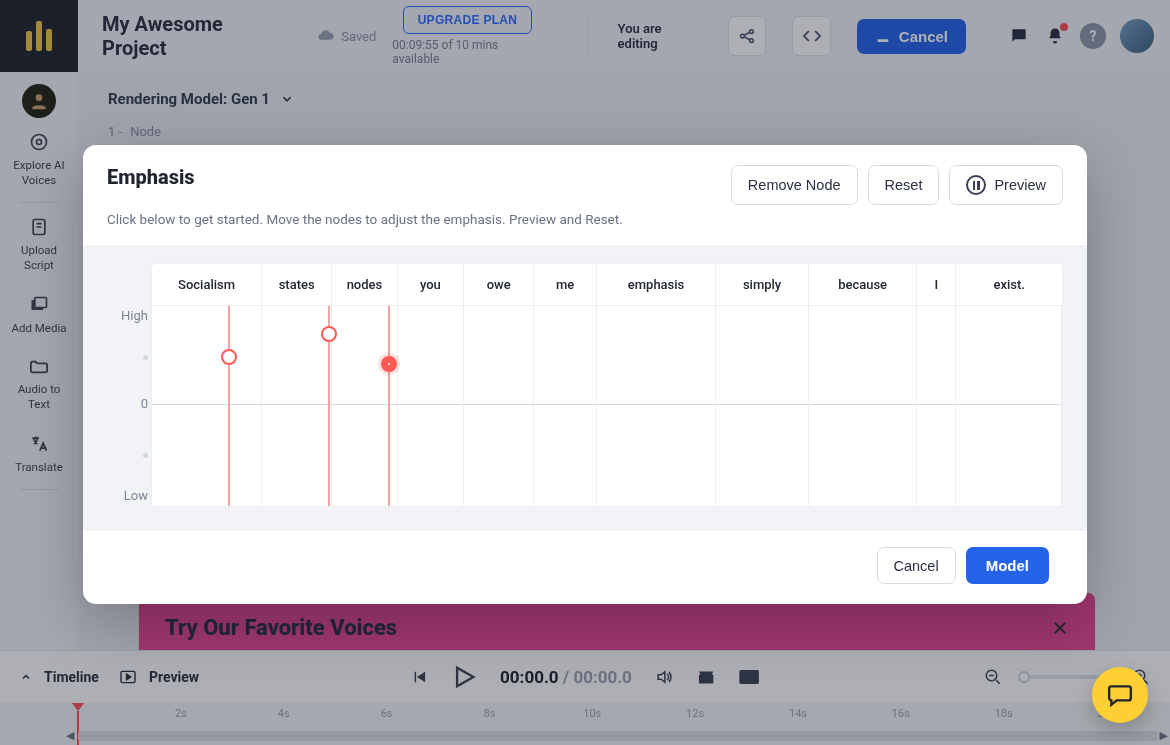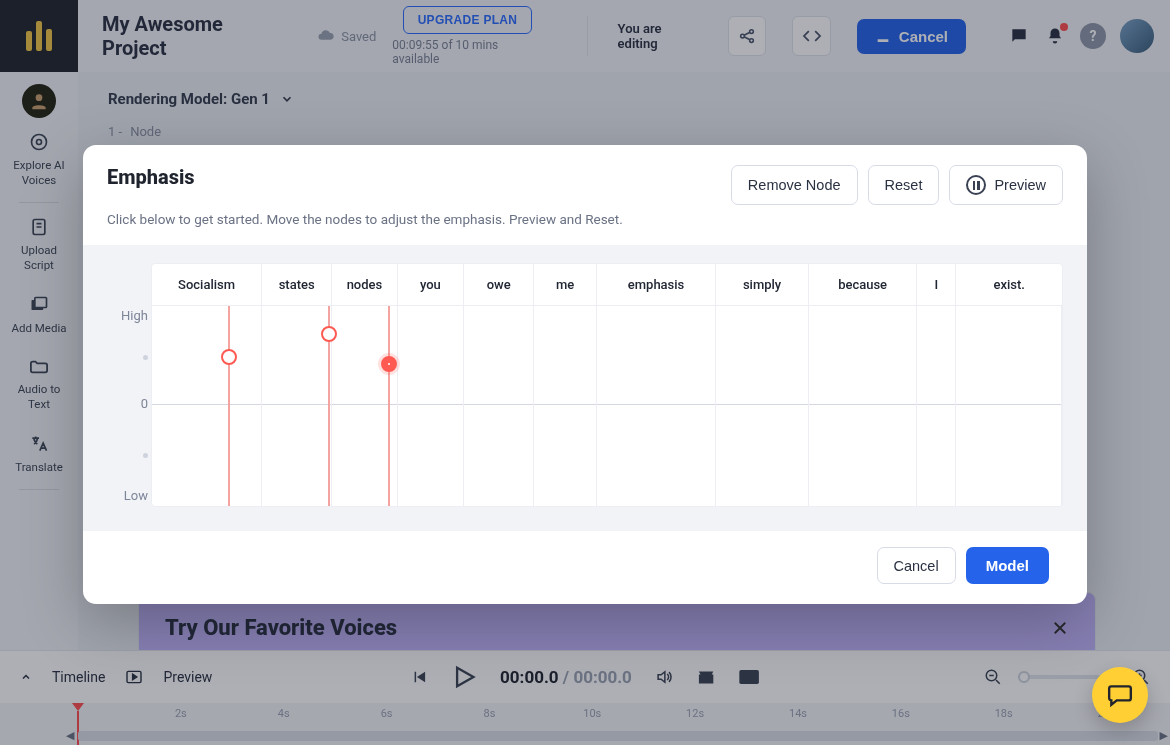--- a/index.html
+++ b/index.html
@@ -30,21 +30,21 @@
   .export-btn { display:inline-flex; align-items:center; gap:8px; background:#2563eb; color:#fff; font-weight:600; font-size:15px; padding:9px 18px; border:none; border-radius:7px; margin-left:10px; cursor:pointer;}
   .topright { display:flex; align-items:center; margin-left:12px;}
   .tri { width:22px; height:22px; display:inline-flex; align-items:center; justify-content:center; color:#2a3142; margin-left:14px; position:relative; cursor:pointer;}
   .tri.help { width:26px; height:26px; border-radius:50%; background:#8f97aa; color:#fff; font-weight:700; font-size:14px;}
   .tri.notif::after{content:""; position:absolute; top:-2px; right:-2px; width:8px; height:8px; background:#ff4d4f; border-radius:50%;}
   .user-av { width:34px; height:34px; border-radius:50%; background:linear-gradient(135deg,#7aa3c8,#3a5d7c); margin-left:14px;}
   
   .canvas { position:absolute; left:78px; top:72px; right:0; bottom:95px; background:#eceef4; }
   .model-row { position:absolute; left:30px; top:18px; font-size:15px; font-weight:700; color:#353c4e; display:flex; align-items:center; gap:10px;}
   .block-row { position:absolute; left:30px; top:52px; font-size:13px; color:#8a92a6; display:flex; gap:8px;}
-  .fav-card { position:absolute; left:60px; right:74px; top:520px; background:#c4b5fd; border:1px solid #e3e6ee; border-radius:8px; padding:22px 26px; display:flex; align-items:center; justify-content:space-between;}
+  .fav-card { position:absolute; left:60px; right:74px; top:520px; background:#ec4899; border:1px solid #e3e6ee; border-radius:8px; padding:22px 26px; display:flex; align-items:center; justify-content:space-between;}
   .fav-title { font-size:22px; font-weight:800; color:#2a3142;}
   .fav-close { font-size:22px; color:#333; cursor:pointer; background:none; border:none;}
   
   .scrim { position:absolute; inset:0; background:rgba(20,25,40,.35); z-index:20;}
   .modal { position:absolute; z-index:30; left:83px; top:145px; width:1004px; background:#fff; border-radius:13px; box-shadow:0 18px 60px rgba(0,0,0,.25); overflow:hidden;}
   .modal-head { display:flex; align-items:flex-start; padding:20px 24px 6px; gap:12px;}
   .modal-title { font-size:20px; font-weight:800; color:#20242f;}
   .head-actions { margin-left:auto; display:flex; gap:10px;}
   .btn-outline { background:#fff; border:1px solid #d7dbe6; color:#2a3142; font-size:14.5px; font-weight:500; padding:9px 16px; border-radius:7px; display:inline-flex; align-items:center; gap:8px; cursor:pointer;}
   .modal-sub { padding:0 24px 18px; font-size:13.5px; color:#6a7284;}
@@ -60,21 +60,21 @@
   .baseline { position:absolute; left:0; right:0; height:1px; background:#d4d7e1;}
   .tick-dot { position:absolute; left:-16px; width:5px; height:5px; border-radius:50%; background:#cfd3de;}
   .stem { position:absolute; width:2px; background:#f3a3a0; bottom:0; transform:translateX(-50%);}
   .node { position:absolute; width:16px; height:16px; border:2.5px solid #ff5a52; background:#fff; border-radius:50%; transform:translate(-50%,-50%); cursor:grab;}
   .node.filled { background:#ff5a52; border-width:3px; box-shadow:0 0 0 3px rgba(255,90,82,.18);}
   .node.filled::after{content:"";position:absolute;inset:4px;border-radius:50%;background:#fff;}
   .modal-foot { display:flex; justify-content:flex-end; gap:10px; padding:16px 38px 20px;}
   .btn-primary { background:#2563eb; color:#fff; border:none; font-size:15px; font-weight:600; padding:10px 20px; border-radius:7px; cursor:pointer;}
   
   .player { position:absolute; left:0; right:0; bottom:42px; height:53px; background:#fff; border-top:1px solid #e4e7ef; display:flex; align-items:center; padding:0 20px; gap:20px; z-index:6;}
-  .player .lnk { display:inline-flex; align-items:center; gap:20px; font-size:14px; color:#2a3142; font-weight:400; cursor:pointer;}
+  .player .lnk { display:inline-flex; align-items:center; gap:12px; font-size:14px; color:#2a3142; font-weight:700; cursor:pointer;}
   .player .center { position:absolute; left:50%; transform:translateX(-50%); display:flex; align-items:center; gap:22px;}
   .time { font-size:17px; font-weight:700; color:#20242f;}
   .time .dur{color:#9aa1b3;}
   .pctrl { color:#3b4254; cursor:pointer; display:inline-flex;}
   .right-ctrls { margin-left:auto; display:flex; align-items:center; gap:22px; color:#4a5266;}
   .zoom-track { width:86px; height:4px; background:#e2e5ee; border-radius:2px; position:relative;}
   .zoom-thumb { position:absolute; left:0; top:50%; width:12px; height:12px; background:#fff; border:2px solid #cfd3de; border-radius:50%; transform:translate(-50%,-50%);}
   .timeline { position:absolute; left:0; right:0; bottom:0; height:42px; background:#f4f5f8; z-index:6; font-size:11px; color:#9aa1b3;}
   .timeline .ruler { position:absolute; left:78px; right:12px; top:4px; height:16px;}
   .timeline .tick { position:absolute; top:0; transform:translateX(-50%);}

